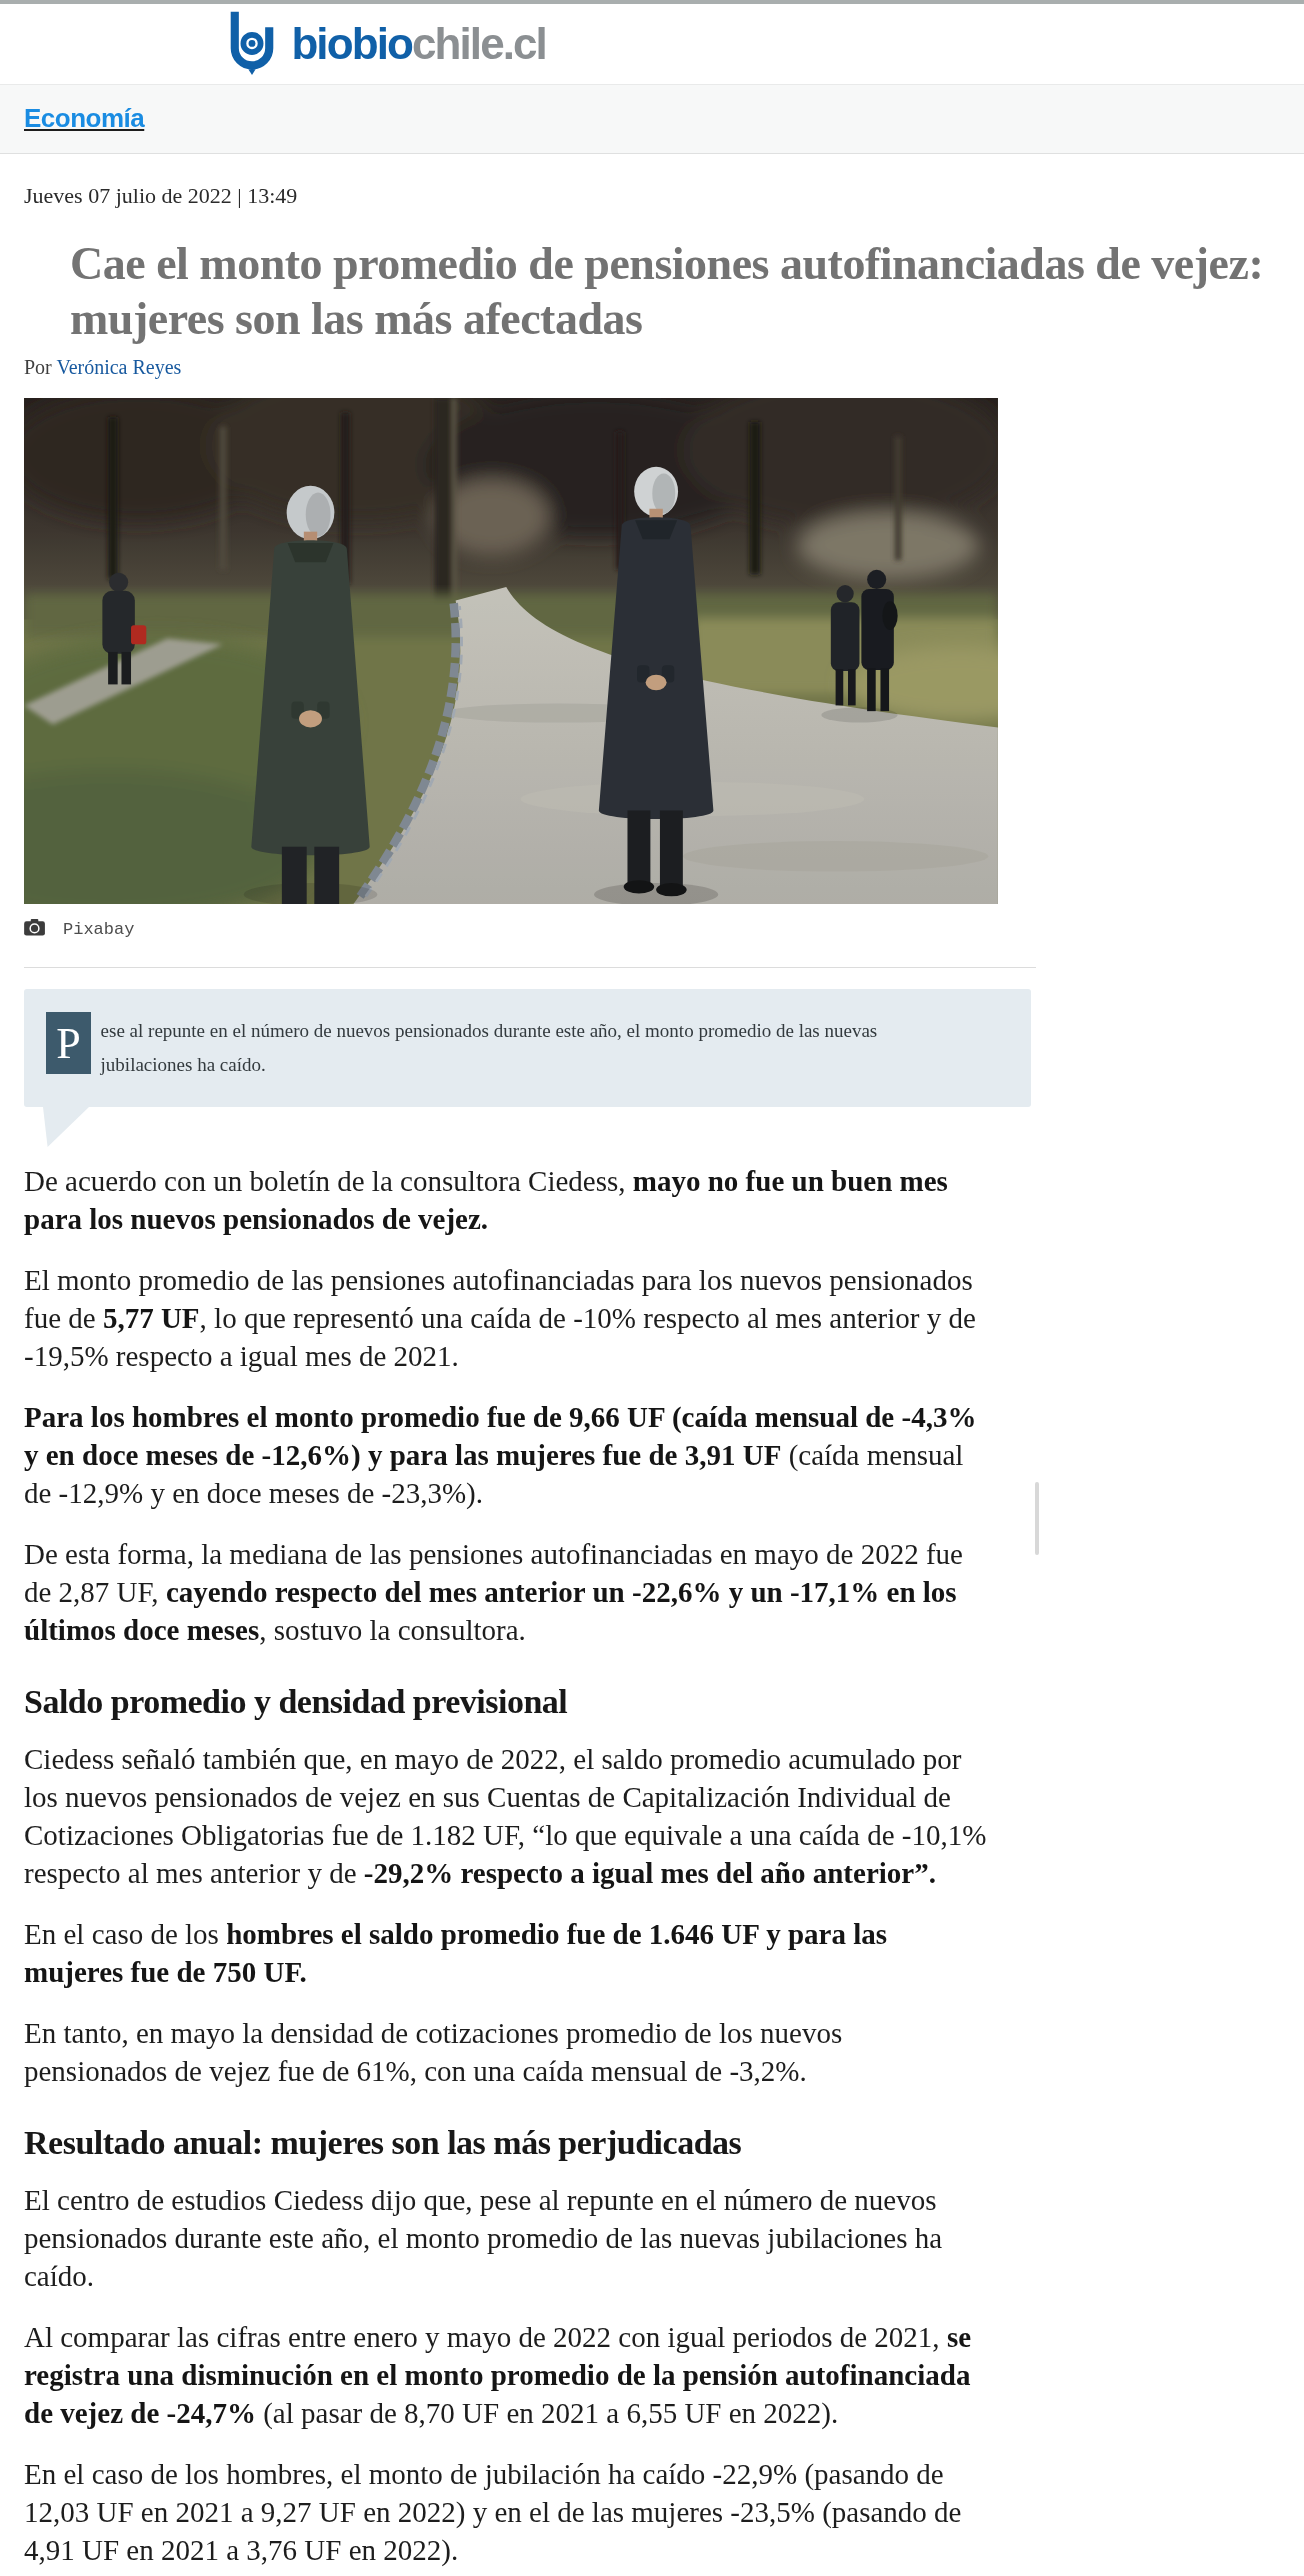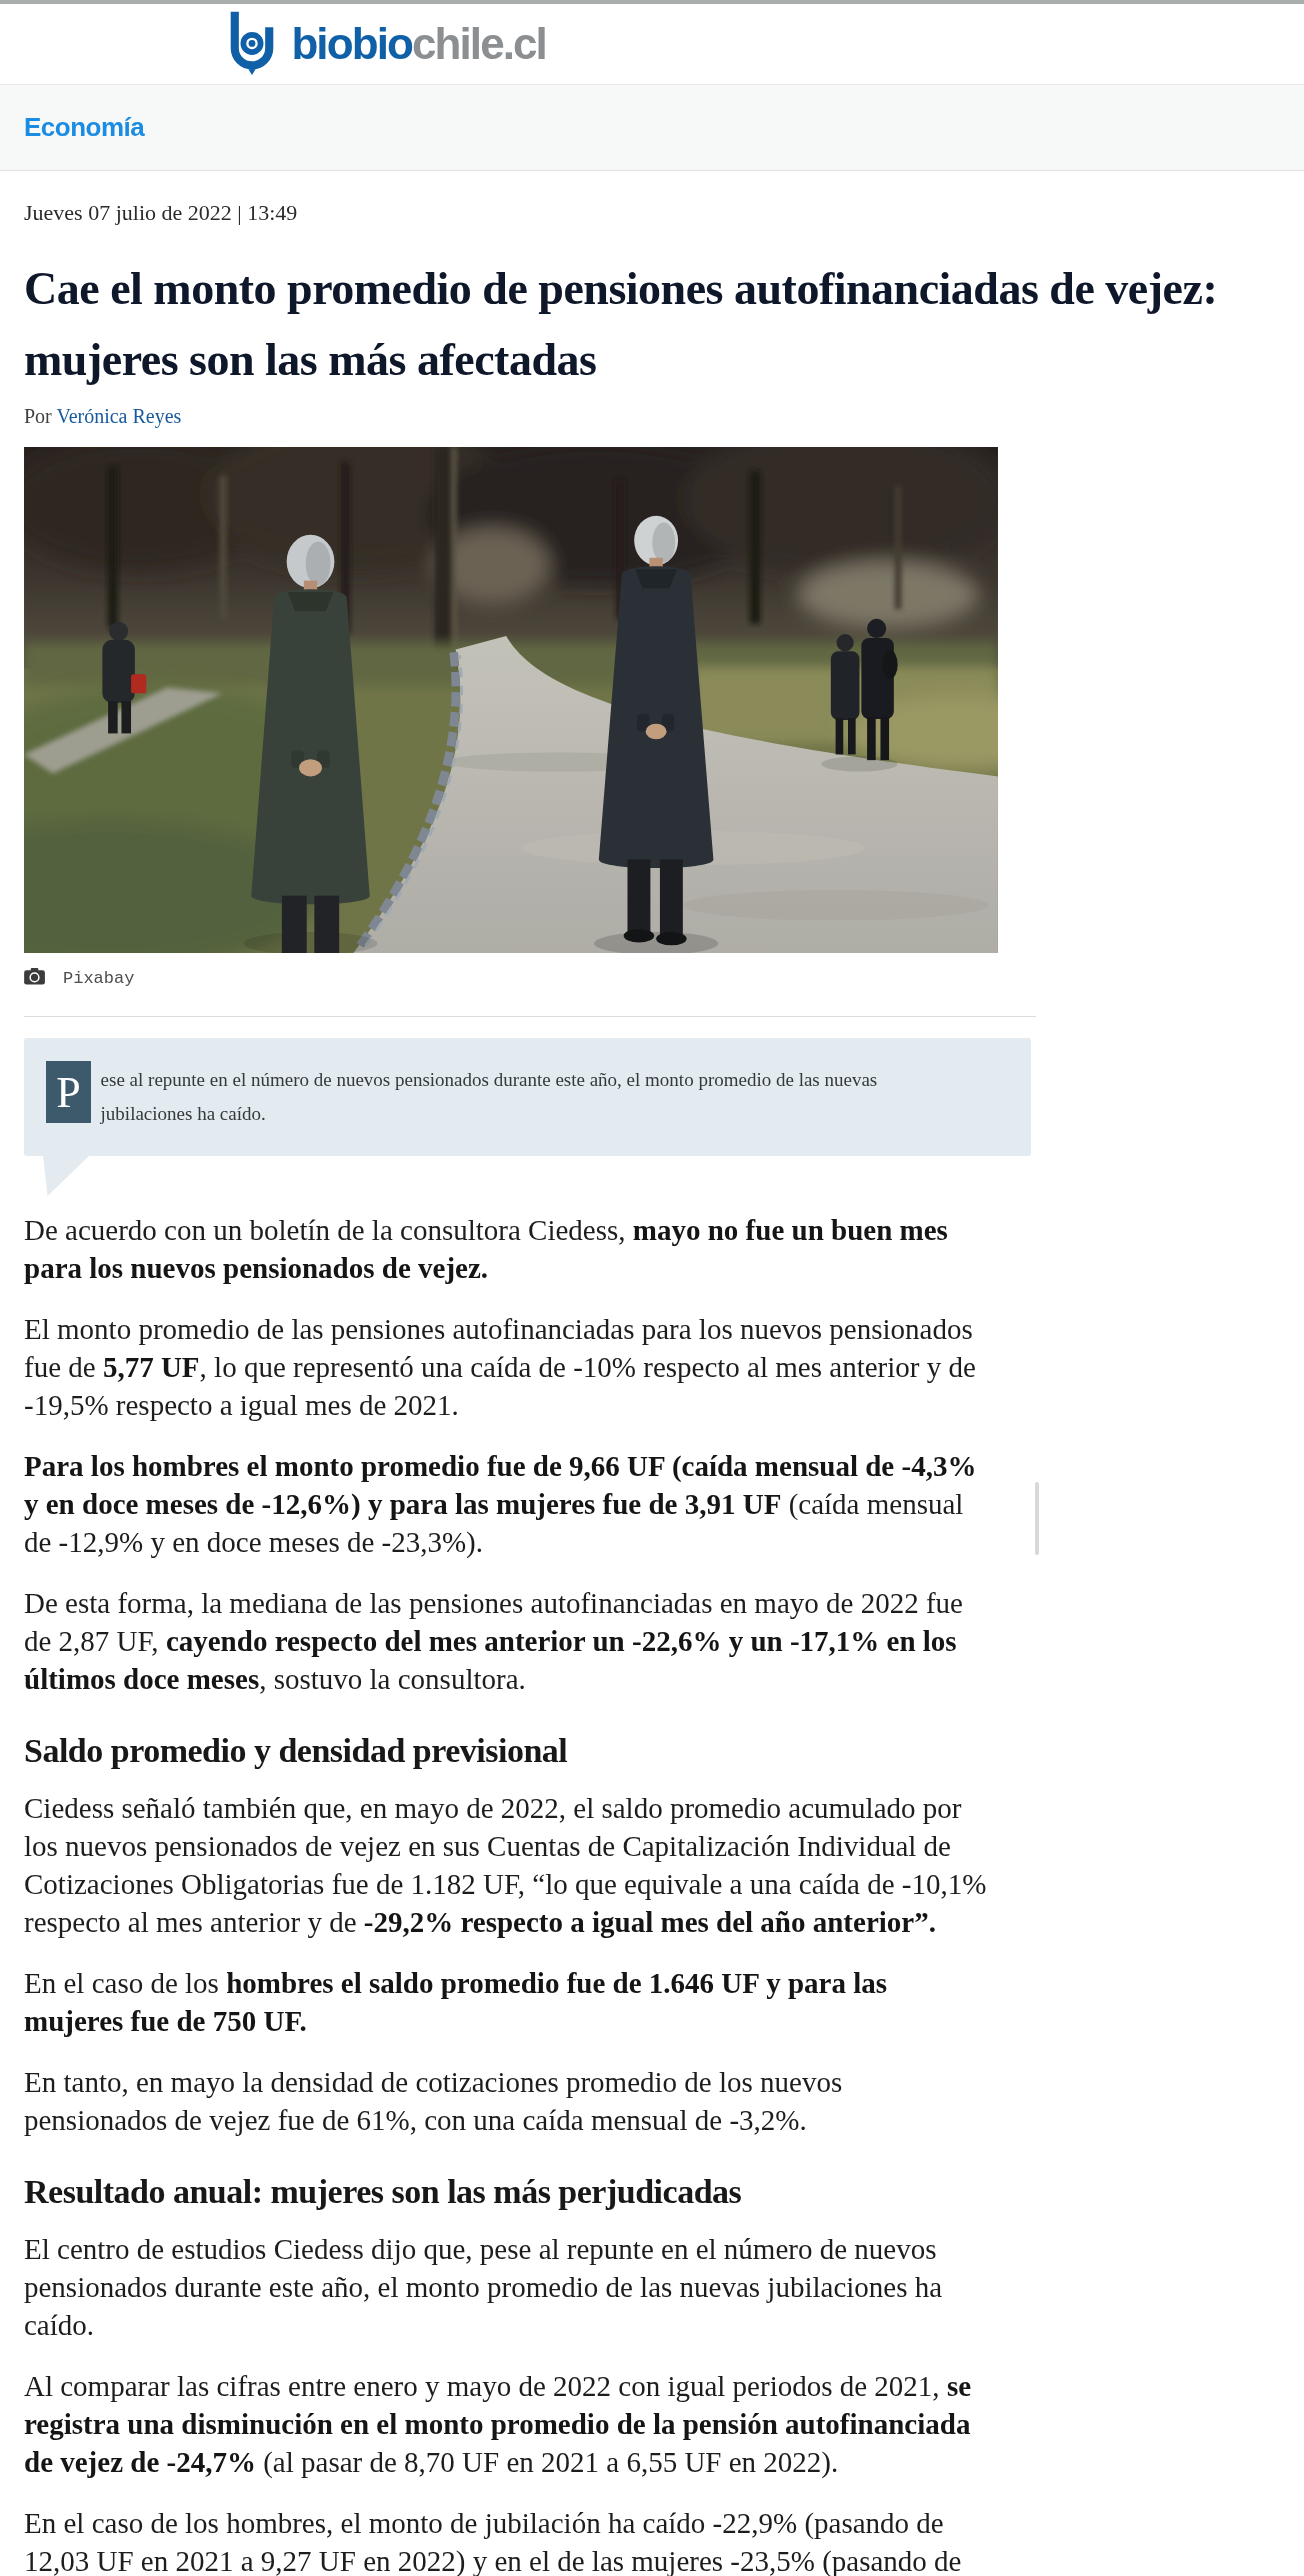--- a/index.html
+++ b/index.html
@@ -19,29 +19,29 @@
   }
   .top-strip{height:3.8px;width:100%;background:#a9aeae;}
   
   .site-header{height:80px;background:#ffffff;display:flex;align-items:center;text-align:center;}
   .logo{display:flex;align-items:center;gap:13.4px;margin-left:226px;cursor:pointer;}
   .logo-text{font-family:"Liberation Sans","DejaVu Sans",sans-serif;font-weight:bold;
     font-size:44px;letter-spacing:-1.9px;line-height:1;}
   .logo-text .blue{color:var(--brand-blue);}
   .logo-text .gray{color:var(--logo-gray);}
   
-  .category-band{height:87px;background:#f7f8f8;border-top:1px solid #e9eaea;
-    border-bottom:1px solid #dfe0e0;display:flex;align-items:center;padding-left:24px;}
+  .category-band{height:70px;background:#f7f8f8;border-top:1px solid #e9eaea;
+    border-bottom:1px solid #dfe0e0;display:flex;align-items:center;padding-left:24px;text-decoration:underline;}
   .category-link{font-family:"Liberation Sans","DejaVu Sans",sans-serif;font-weight:bold;
     font-size:26px;letter-spacing:-0.5px;color:var(--category-blue);text-decoration:none;cursor:pointer;}
   
   .article{padding:0 24px;}
   .date-line{margin-top:29px;font-size:22px;color:#2b2b2b;}
-  .headline{margin-top:27px;font-size:46px;line-height:71px;font-weight:bold;
-    color:#0f172a;letter-spacing:-0.5px;max-width:1261px;}
+  .headline{margin-top:27px;font-size:46px;line-height:55px;font-weight:bold;
+    color:#737373;letter-spacing:-0.5px;max-width:1261px;margin-left:46px;}
   .byline{margin-top:10px;font-size:20px;color:#3f3f3f;}
   .byline .author{color:var(--author-link-blue);cursor:pointer;}
   figure.photo{margin-top:19px;width:974px;height:506px;overflow:hidden;background:#6f7446;}
   figure.photo svg{display:block;}
   .caption-row{margin-top:15.3px;display:flex;align-items:center;gap:17px;}
   .caption-text{font-family:Liberation Mono, monospace;font-size:17px;color:#4d4d4d;}
   .divider{margin-top:27px;width:1012px;height:1px;background:var(--divider-gray);}
   
   .quote-wrap{position:relative;margin-top:21px;margin-bottom:55px;width:1007px;}
   .quote-box{background:var(--quote-bg);border-radius:2.9px;padding:23px 27px 25px 22px;

